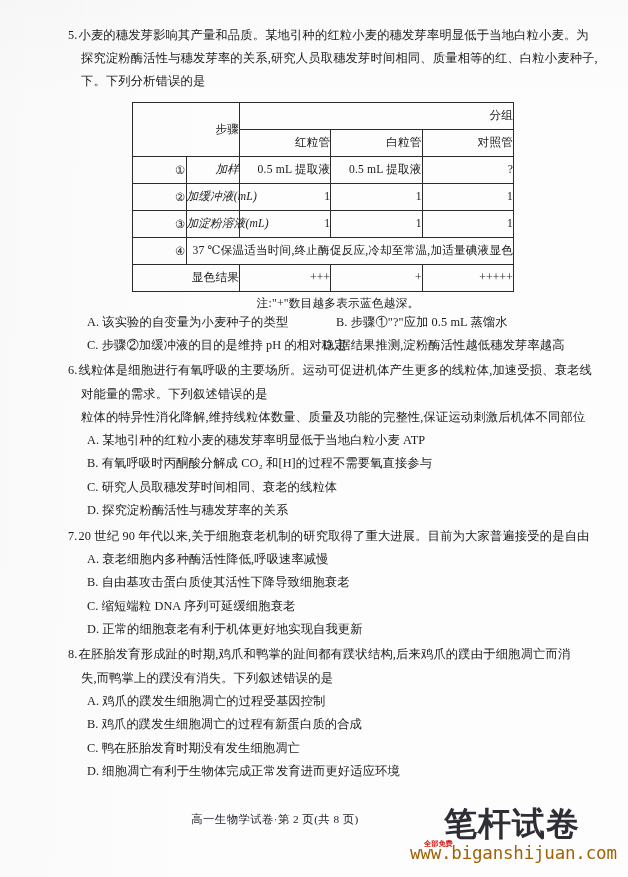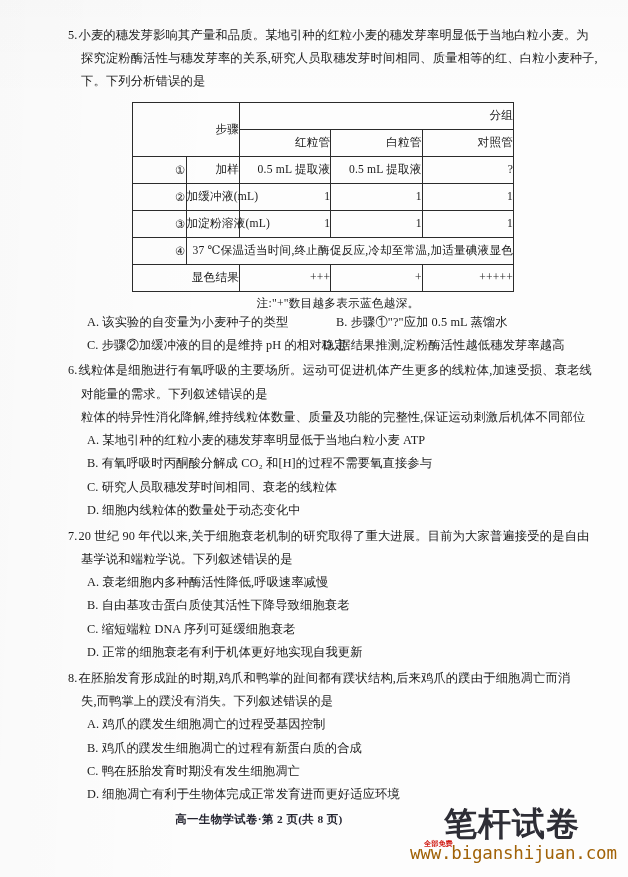--- a/index.html
+++ b/index.html
@@ -97,44 +97,44 @@
     border: 1px solid #2b2b2b;
     text-align: right;
     vertical-align: middle;
     padding: 0;
     height: 26px;
     font-weight: normal;
     letter-spacing: 0.2px;
     white-space: nowrap;
   }
   td.numcell { width: 26px; font-size: 11.4px; }
-  td.stepcell { width: 80px; }
+  td.stepcell { width: 80px; font-style: italic; }
   td.grp { width: 92px; margin-top: 28px; }
   td.grp3 { width: 92px; }
   td.span4 { text-align: left; padding-left: 6px; letter-spacing: 0.1px; }
   td.stepheadwide { width: 106px; margin-left: 20px; }
   .note {
     margin: 4px 0 0 0;
     text-align: center;
     font-size: 11.7px;
     letter-spacing: 0.2px;
     padding-left: 30px;
   }
 
   
   .footer {
     position: absolute;
-    left: 0;
+    left: 16px;
     top: 812px;
     width: 518px;
     text-align: center;
     font-size: 11.4px;
     letter-spacing: 0.4px;
     color: #242430;
-    font-weight: bold;
+    font-weight: normal;
   }
   .watermark {
     position: absolute;
     right: 14px;
     top: 806px;
     width: 204px;
     text-align: center;
     pointer-events: none;
   }
   .wm-cn {
@@ -244,29 +244,28 @@
     <div class="question">
       <div class="qline">
         <span class="qnum">6.</span>
         <span class="qbody">线粒体是细胞进行有氧呼吸的主要场所。运动可促进机体产生更多的线粒体,加速受损、衰老线</span>
       </div>
       <div class="cont">对能量的需求。下列叙述错误的是</div>
       <div class="cont">粒体的特异性消化降解,维持线粒体数量、质量及功能的完整性,保证运动刺激后机体不同部位</div>
       <div class="opt">A. 某地引种的红粒小麦的穗发芽率明显低于当地白粒小麦 ATP</div>
       <div class="opt">B. 有氧呼吸时丙酮酸分解成 CO₂ 和[H]的过程不需要氧直接参与</div>
       <div class="opt">C. 研究人员取穗发芽时间相同、衰老的线粒体</div>
-      <div class="opt">D. 细胞内线粒体的数量处于动态变化中</div>
+      <div class="opt">D. 探究淀粉酶活性与穗发芽率的关系</div>
     </div>
 
     <div class="question">
       <div class="qline">
         <span class="qnum">7.</span>
         <span class="qbody">20 世纪 90 年代以来,关于细胞衰老机制的研究取得了重大进展。目前为大家普遍接受的是自由</span>
       </div>
-      <div class="cont">基学说和端粒学说。下列叙述错误的是</div>
       <div class="opt">A. 衰老细胞内多种酶活性降低,呼吸速率减慢</div>
       <div class="opt">B. 自由基攻击蛋白质使其活性下降导致细胞衰老</div>
       <div class="opt">C. 缩短端粒 DNA 序列可延缓细胞衰老</div>
       <div class="opt">D. 正常的细胞衰老有利于机体更好地实现自我更新</div>
     </div>
 
     <div class="question">
       <div class="qline">
         <span class="qnum">8.</span>
         <span class="qbody">在胚胎发育形成趾的时期,鸡爪和鸭掌的趾间都有蹼状结构,后来鸡爪的蹼由于细胞凋亡而消</span>

